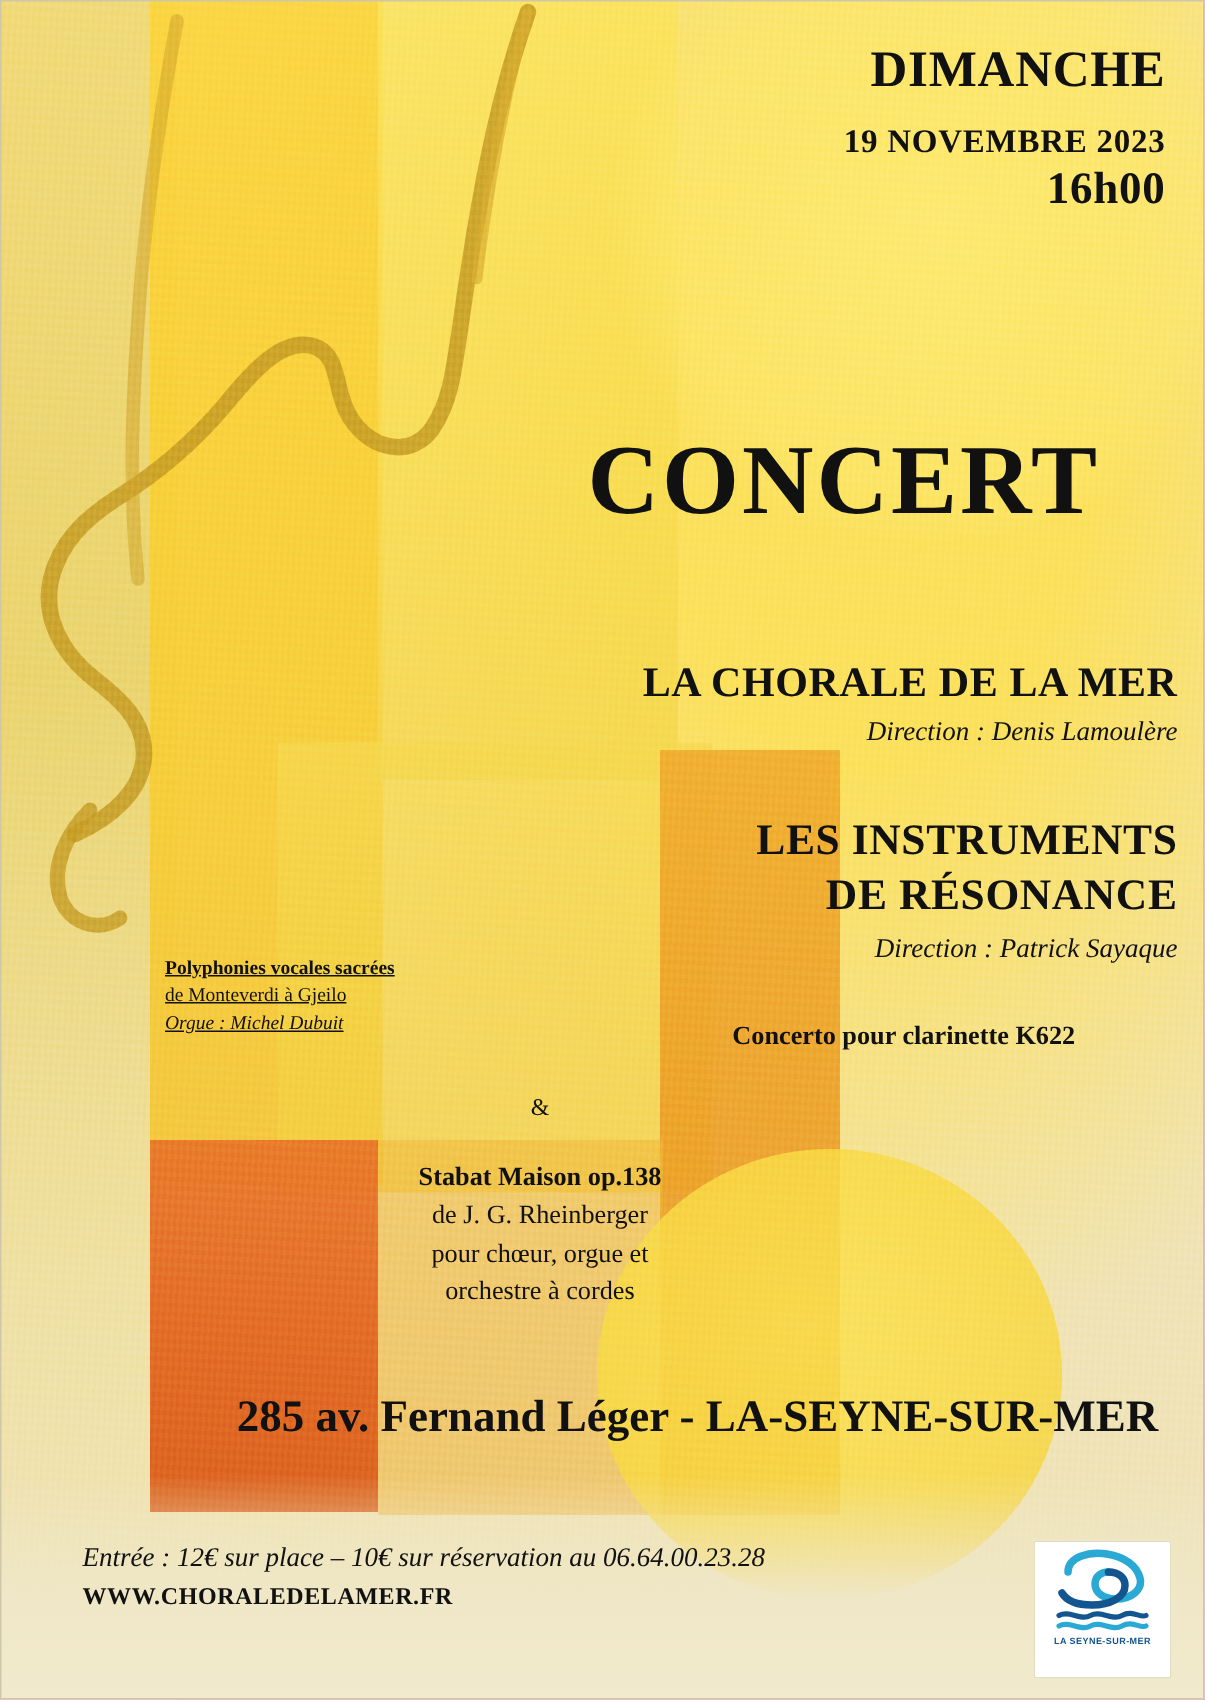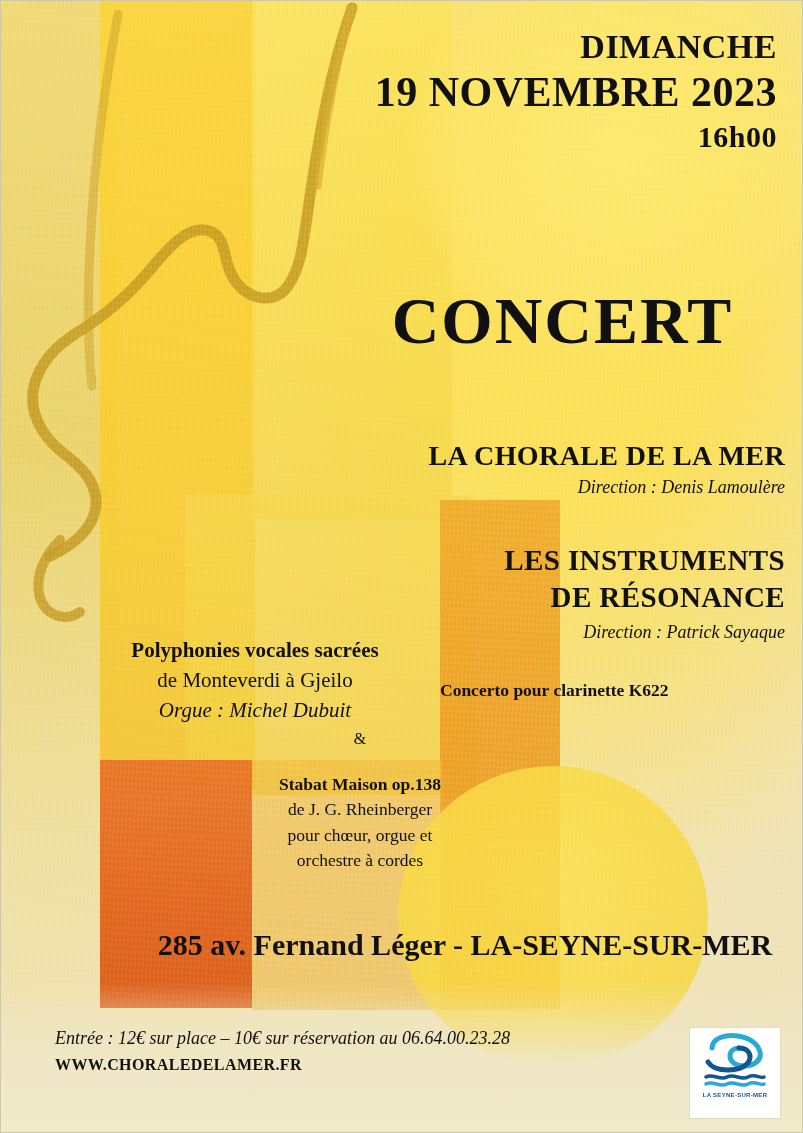--- a/index.html
+++ b/index.html
@@ -121,21 +121,21 @@
   .txt { position: absolute; }
 
   #date-block {
     right: 26px; top: 26px;
     text-align: right;
     font-weight: bold;
     letter-spacing: .5px;
     line-height: 1.22;
   }
   #date-block .l1 { font-size: 34px; }
-  #date-block .l2 { font-size: 42px; }
+  #date-block .l2 { font-size: 22px; margin-top: 14px; }
   #date-block .l3 { font-size: 30px; }
 
   #concert-title {
     left: 340px; top: 283px;
     width: 445px;
     text-align: center;
     font-size: 66px;
     font-weight: bold;
     letter-spacing: 2px;
   }
@@ -169,23 +169,24 @@
   }
   #instruments-block .dir {
     font-size: 18px;
     font-style: italic;
     margin-top: 6px;
   }
 
   #left-prog {
     left: 110px; top: 636px;
     width: 290px;
-    text-align: center;
-    font-size: 21px;
+    text-align: left;
+    font-size: 13px;
     line-height: 1.42;
+    text-decoration: underline;
   }
   #left-prog .b { font-weight: bold; }
   #left-prog .i { font-style: italic; }
 
   #amp {
     left: 300px; top: 730px;
     width: 120px;
     text-align: center;
     font-size: 16px;
   }
@@ -195,20 +196,21 @@
     width: 250px;
     text-align: center;
     font-size: 17.5px;
     line-height: 1.45;
   }
   #stabat .b { font-weight: bold; }
 
   #mozart {
     left: 440px; top: 678px;
     width: 325px;
+    text-align: center;
     font-size: 17.5px;
     line-height: 1.42;
   }
   #mozart .b { font-weight: bold; }
   #mozart .i { font-style: italic; }
 
   #venue {
     left: 140px; top: 925px;
     width: 650px;
     text-align: center;

